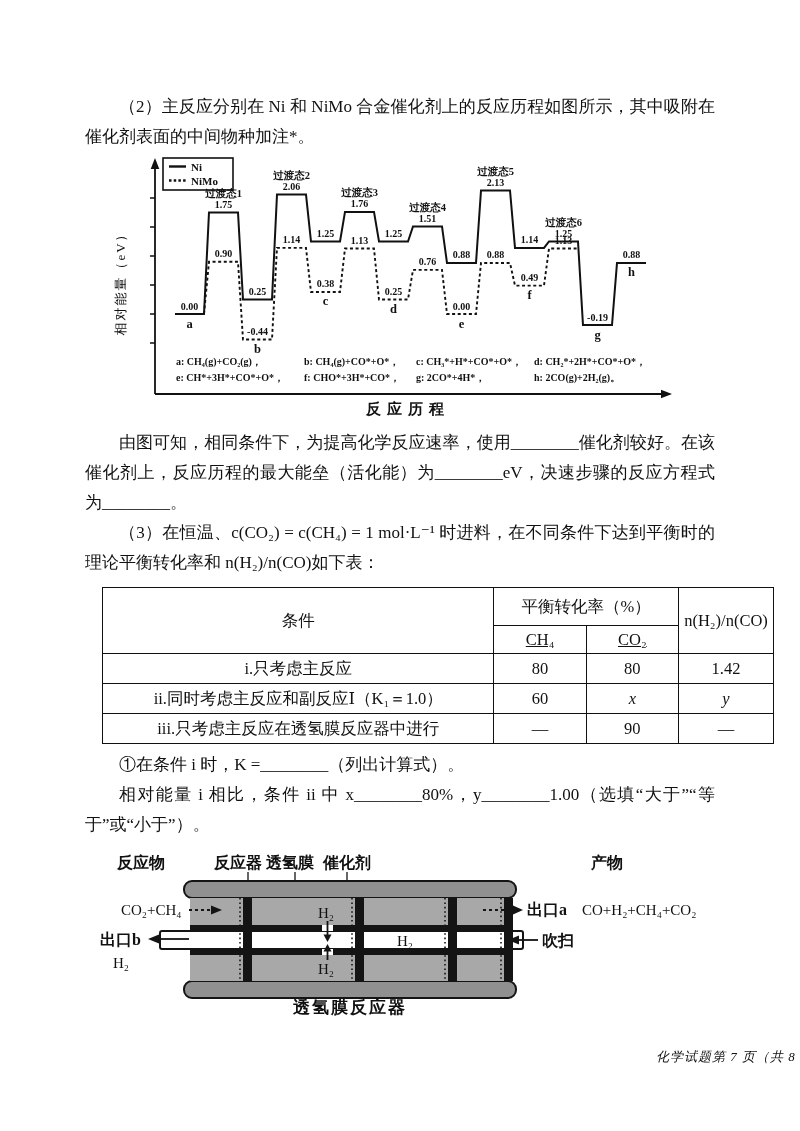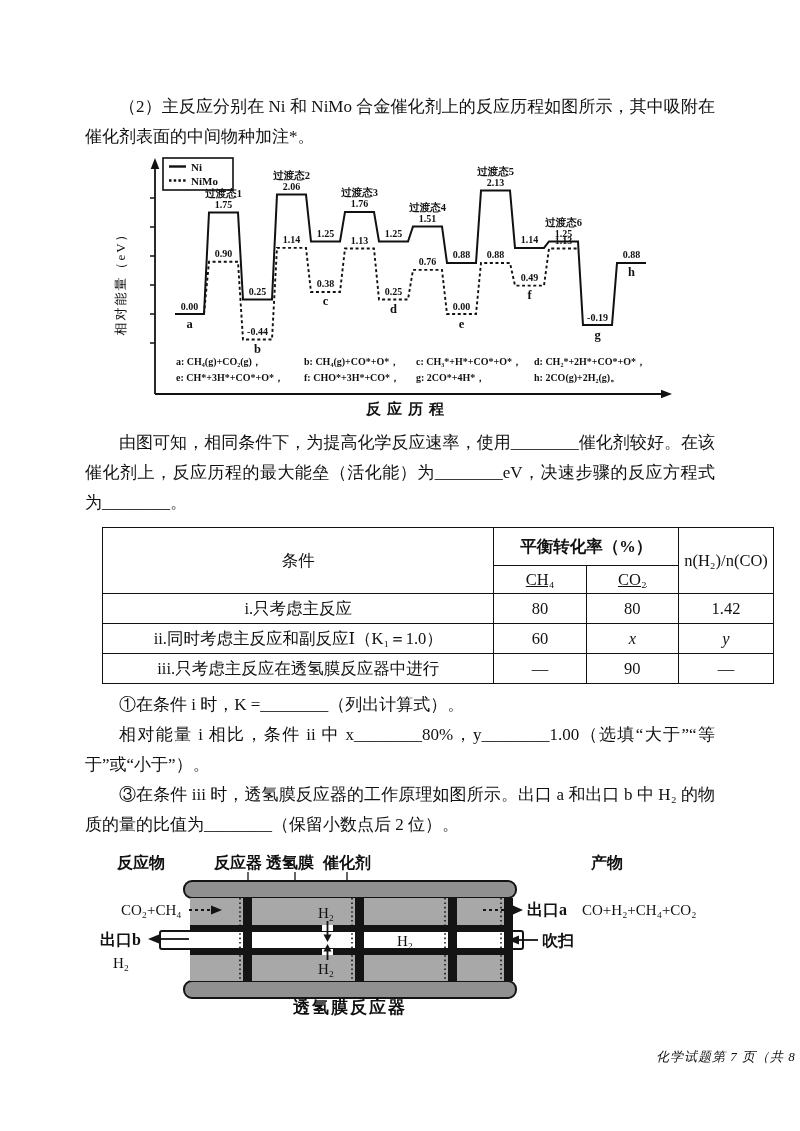--- a/index.html
+++ b/index.html
@@ -121,26 +121,27 @@
           <text x="424" y="211" font-size="10" font-weight="600">d: CH₂*+2H*+CO*+O*，</text>
           <text x="66" y="227" font-size="10" font-weight="600">e: CH*+3H*+CO*+O*，</text>
           <text x="194" y="227" font-size="10" font-weight="600">f: CHO*+3H*+CO*，</text>
           <text x="306" y="227" font-size="10" font-weight="600">g: 2CO*+4H*，</text>
           <text x="424" y="227" font-size="10" font-weight="600">h: 2CO(g)+2H₂(g)。</text>
         </svg>
     </figure>
 
     <p class="body ind">由图可知，相同条件下，为提高化学反应速率，使用________催化剂较好。在该催化剂上，反应历程的最大能垒（活化能）为________eV，决速步骤的反应方程式为________。</p>
 
+    <p class="body ind">（3）在恒温、c(CO₂) = c(CH₄) = 1 mol·L⁻¹ 时进料，在不同条件下达到平衡时的理论平衡转化率和 n(H₂)/n(CO)如下表：</p>
 
     <table class="eq">
       <tbody>
         <tr class="h1">
           <td rowspan="2" style="width:57%;">条件</td>
-          <td colspan="2" style="width:27.5%;font-weight:bold;">平衡转化率（%）</td>
+          <td colspan="2" style="width:27.5%;">平衡转化率（%）</td>
           <td rowspan="2">n(H₂)/n(CO)</td>
         </tr>
         <tr class="h2">
           <td>CH₄</td>
           <td>CO₂</td>
         </tr>
         <tr class="d">
           <td class="lbl">i.只考虑主反应</td>
           <td>80</td>
           <td>80</td>
@@ -156,21 +157,20 @@
           <td class="lbl">iii.只考虑主反应在透氢膜反应器中进行</td>
           <td>—</td>
           <td>90</td>
           <td>—</td>
         </tr>
       </tbody>
     </table>
 
     <p class="body ind">①在条件 i 时，K =________（列出计算式）。</p>
     <p class="body ind">相对能量 i 相比，条件 ii 中 x________80%，y________1.00（选填“大于”“等于”或“小于”）。</p>
-    <p class="body ind">③在条件 iii 时，透氢膜反应器的工作原理如图所示。出口 a 和出口 b 中 H₂ 的物质的量的比值为________（保留小数点后 2 位）。</p>
 
     <figure class="reactorfig">
       <svg viewBox="0 0 630 172" width="630" height="172">
 
         <line class="ptr" x1="163" y1="24" x2="163" y2="42"></line>
         <line class="ptr" x1="210" y1="24" x2="210" y2="80"></line>
         <line class="ptr" x1="262" y1="24" x2="262" y2="68"></line>
 
         <g>
           <rect class="band" x="99" y="33" width="332" height="17" rx="8"></rect>

